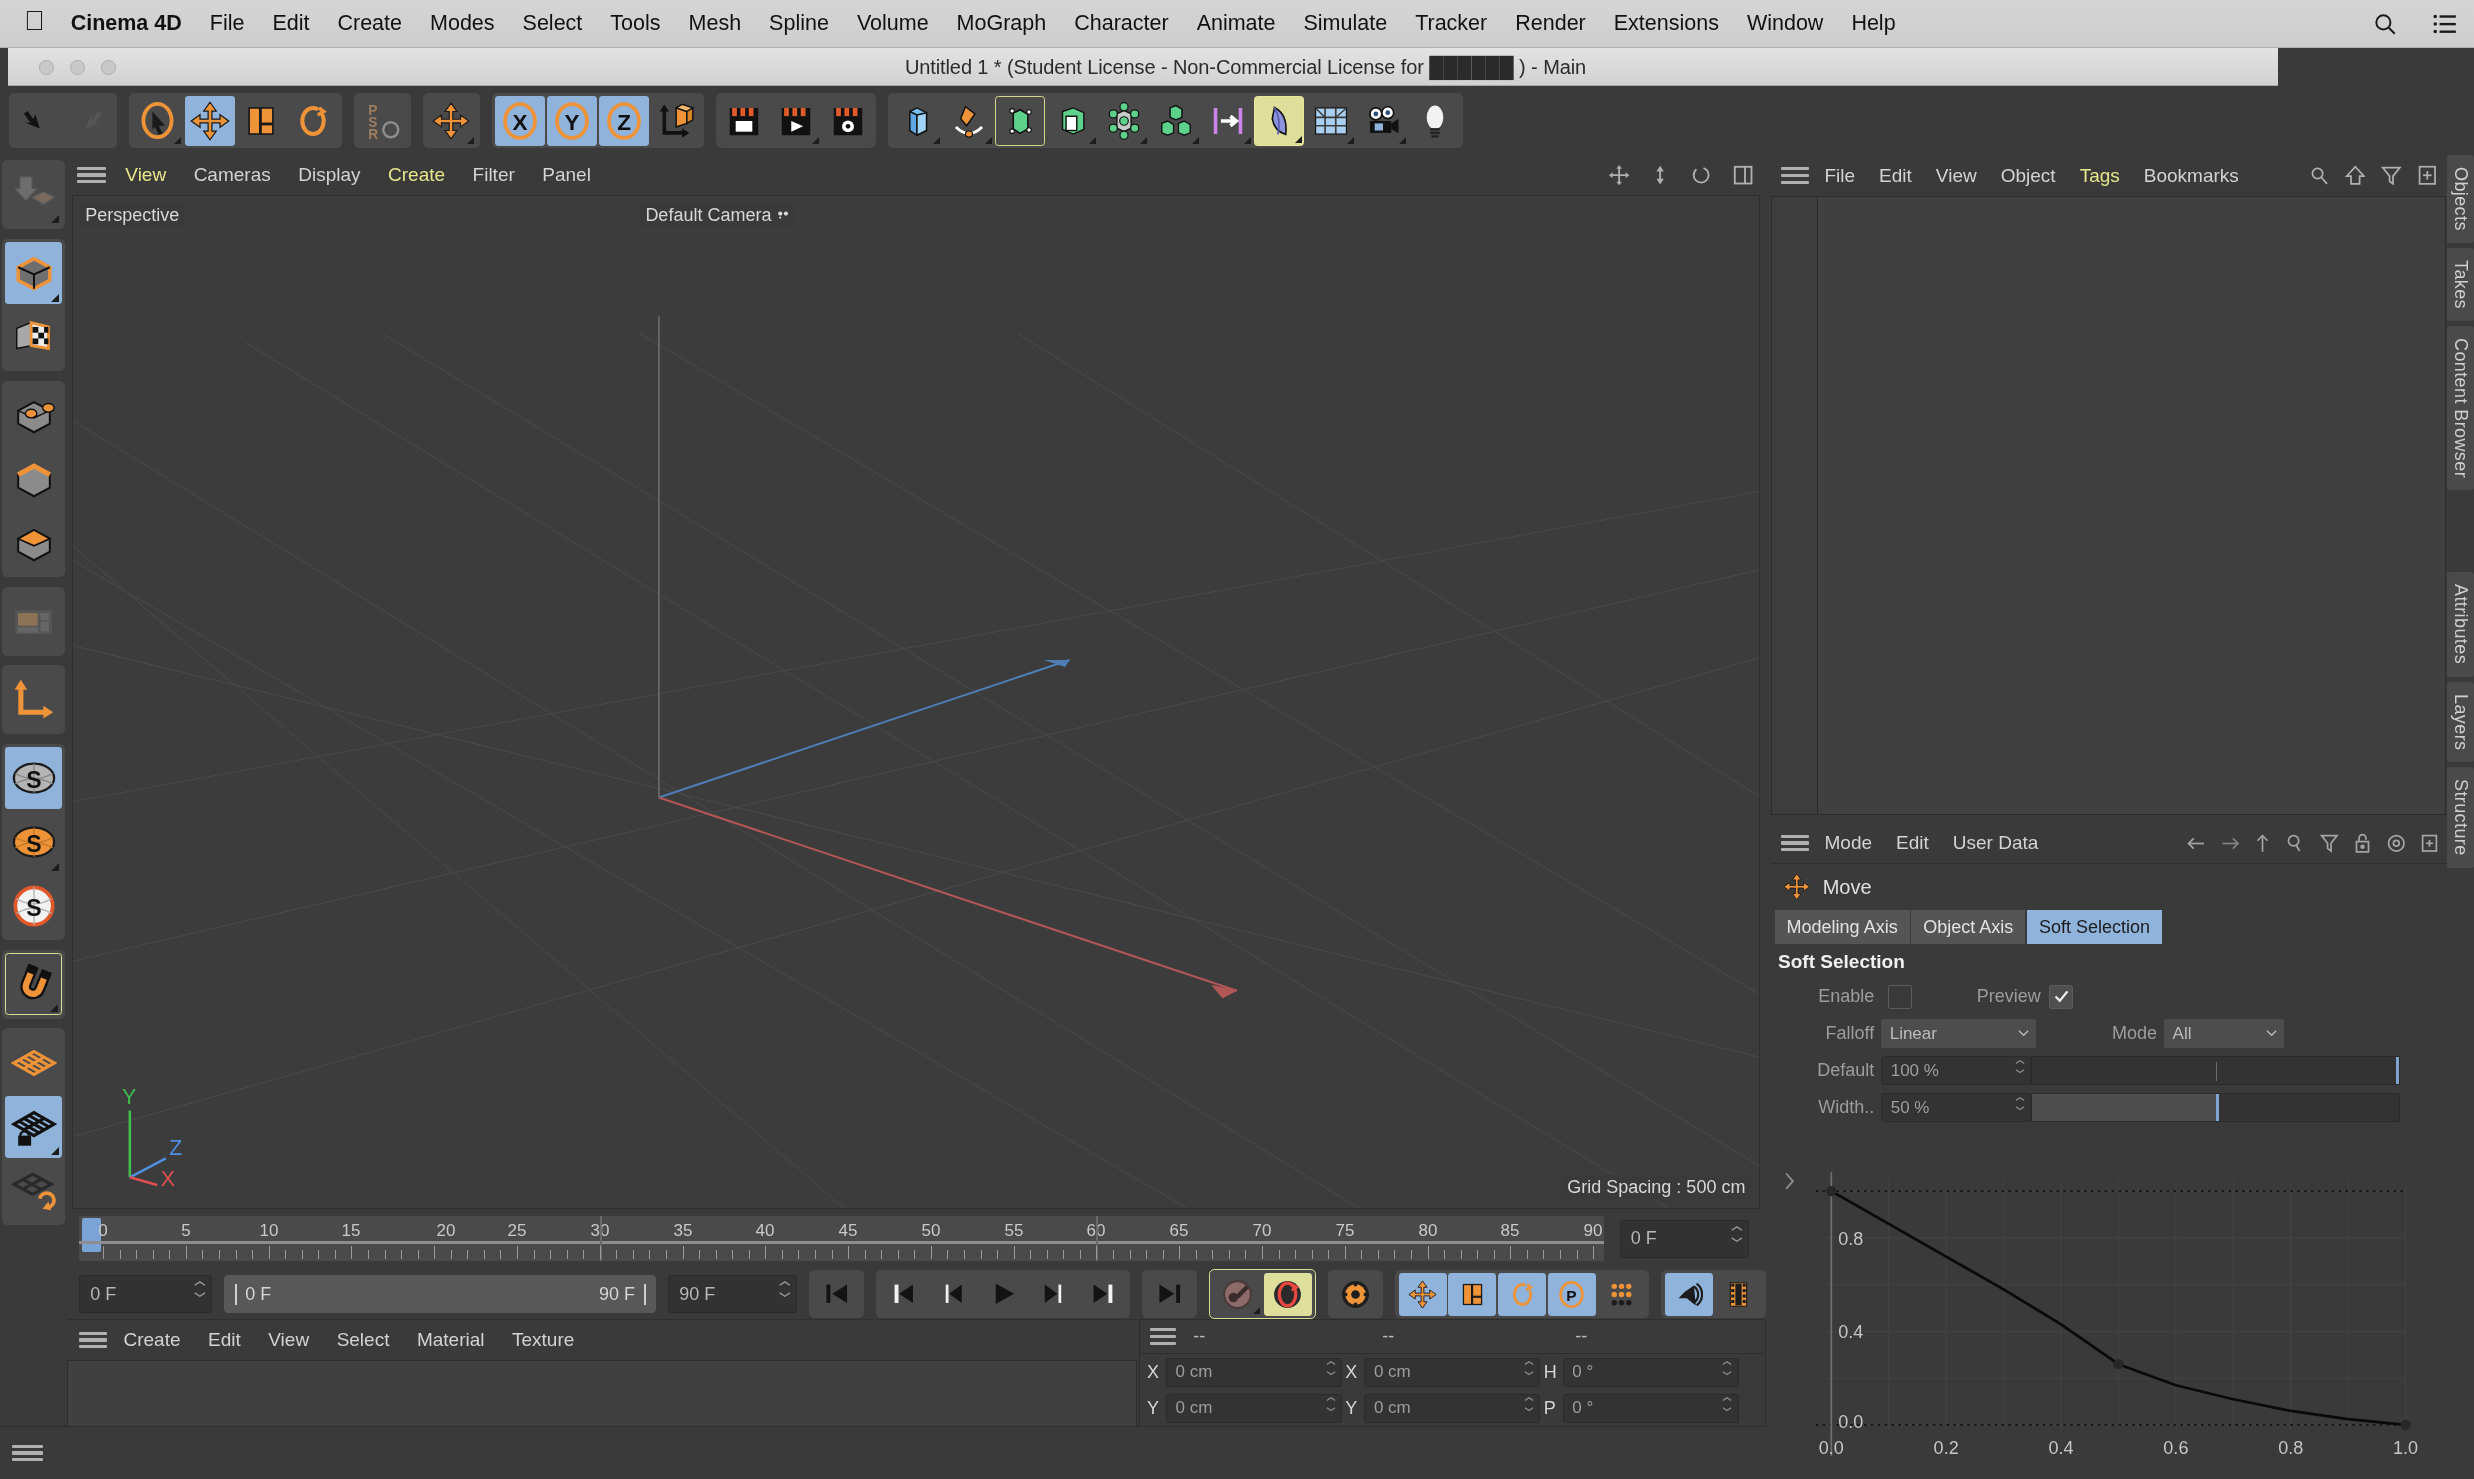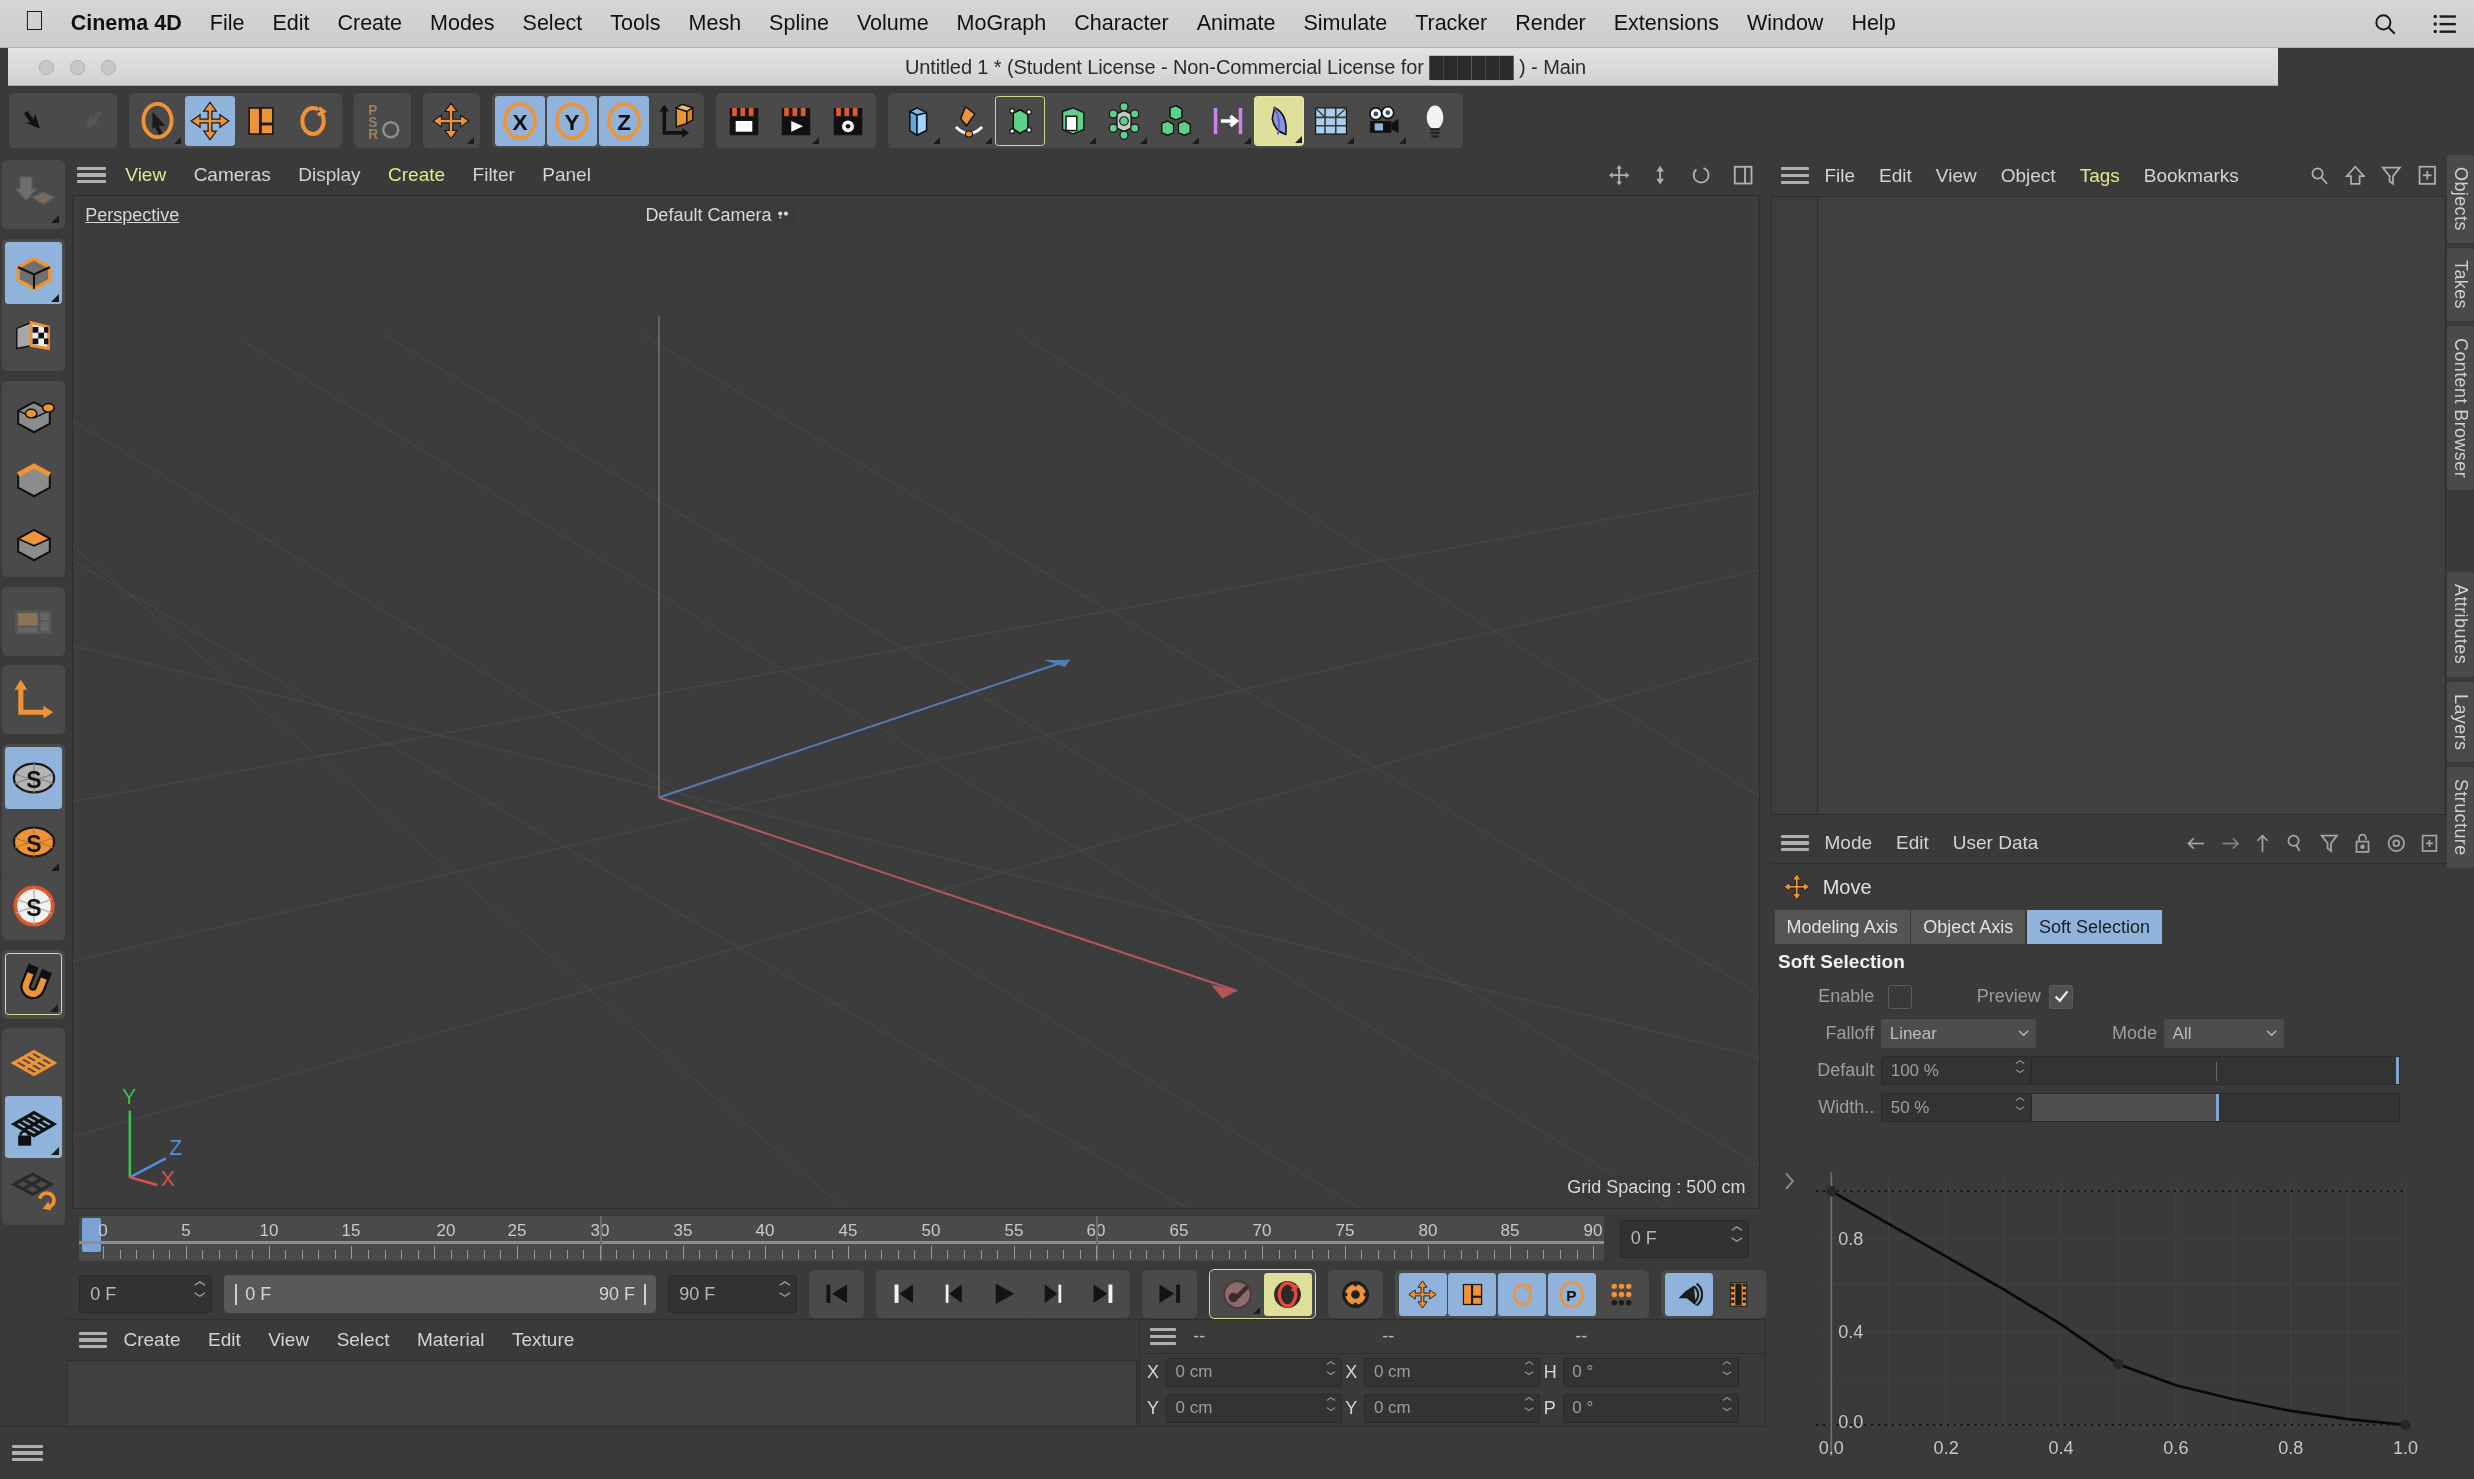--- a/index.html
+++ b/index.html
@@ -716,21 +716,21 @@
           <path d="M-300 150 L900 1180"></path>
           <path d="M360 160 L1965 1130"></path>
         </g>
         <line x1="682" y1="140" x2="682" y2="700" stroke="#6d6d6d" stroke-width="1.6"></line>
         <line x1="682" y1="700" x2="1160" y2="540" stroke="#4f7eb5" stroke-width="2.4"></line>
         <path d="M1160 540 L1130 540 L1155 548 Z" fill="#4f7eb5"></path>
         <line x1="682" y1="700" x2="1355" y2="925" stroke="#b35656" stroke-width="2.4"></line>
         <path d="M1355 925 L1325 918 L1338 934 Z" fill="#b35656"></path>
         <line x1="682" y1="140" x2="682" y2="700" stroke="#6d6d6d" stroke-width="1.2"></line>
       </svg>
-      <div class="vp-label" style="left:6.9px; top:6.9px;text-decoration:underline;">Perspective</div>
+      <div class="vp-label" style="left:6.9px; top:6.9px;">Perspective</div>
       <div class="vp-label" style="left:567px; top:6.9px; display:flex; align-items:center; gap:6px;">
         <span>Default Camera</span>
         <svg width="13" height="9.5" viewBox="0 0 16 11">
             <circle cx="4" cy="4" r="2.6" fill="#d8d8d8"></circle>
             <circle cx="11" cy="4" r="2.6" fill="#d8d8d8"></circle>
             <circle cx="4" cy="9" r="1.3" fill="#d8d8d8"></circle>
           </svg>
       </div>
       <div class="vp-label" style="right:8.6px; bottom:8.6px;">Grid Spacing : 500 cm</div>
       <svg width="137" height="103" viewBox="0 0 160 120" style="position:absolute; left:26px; bottom:22.3px;">

